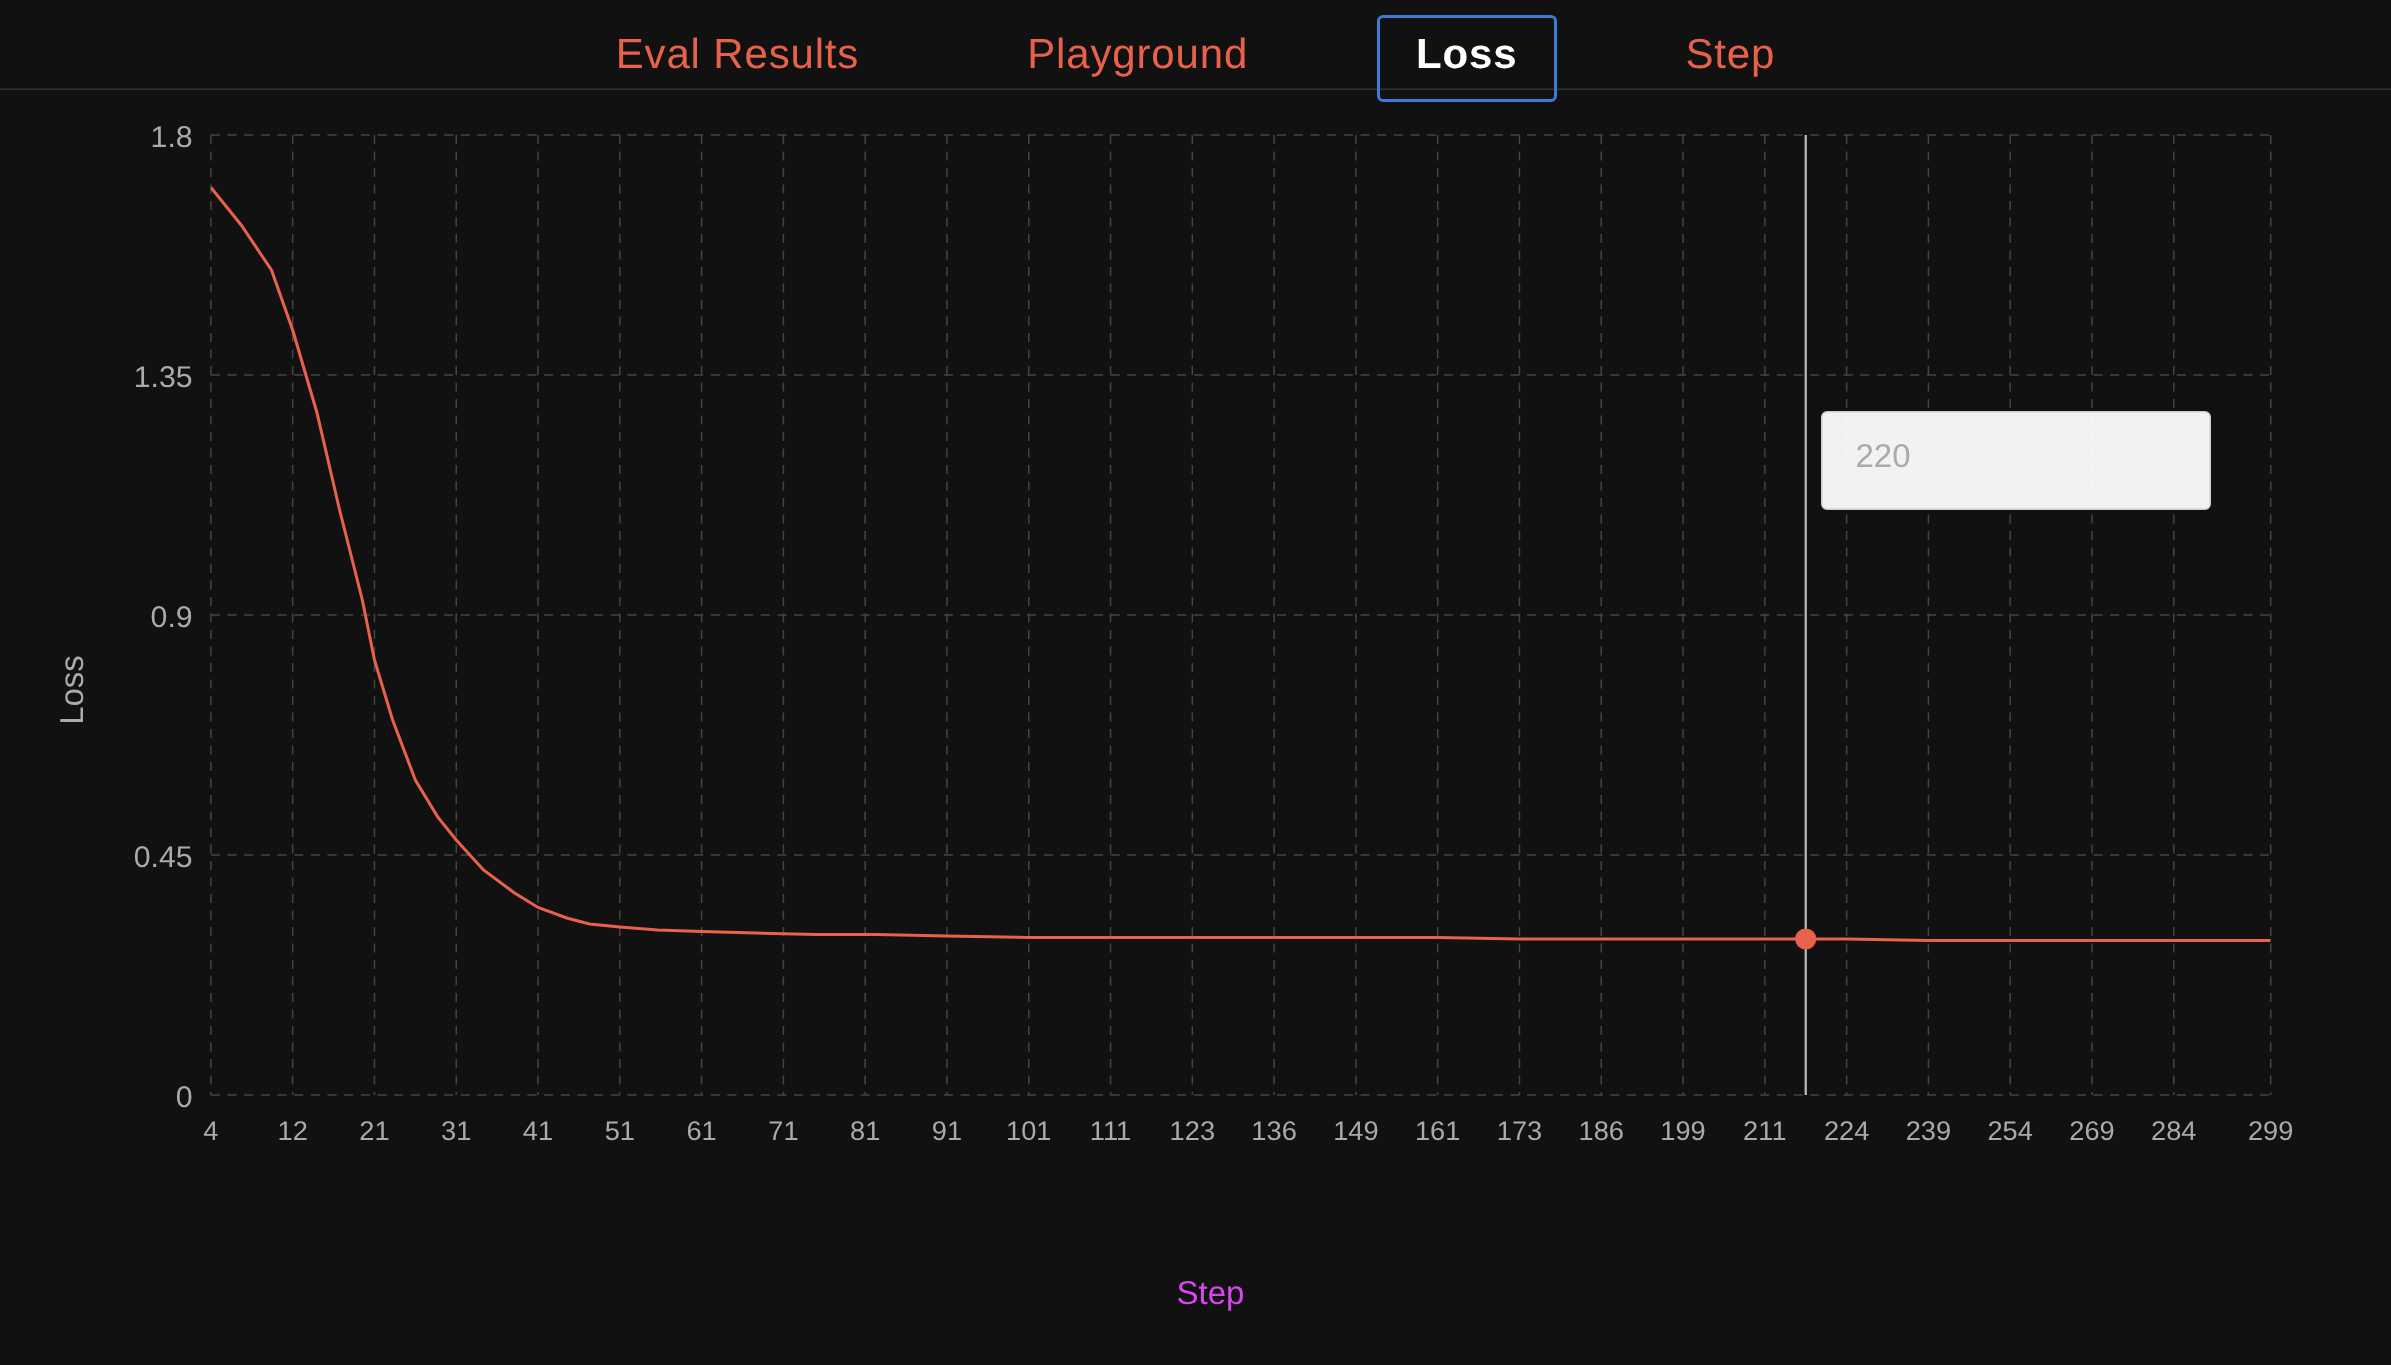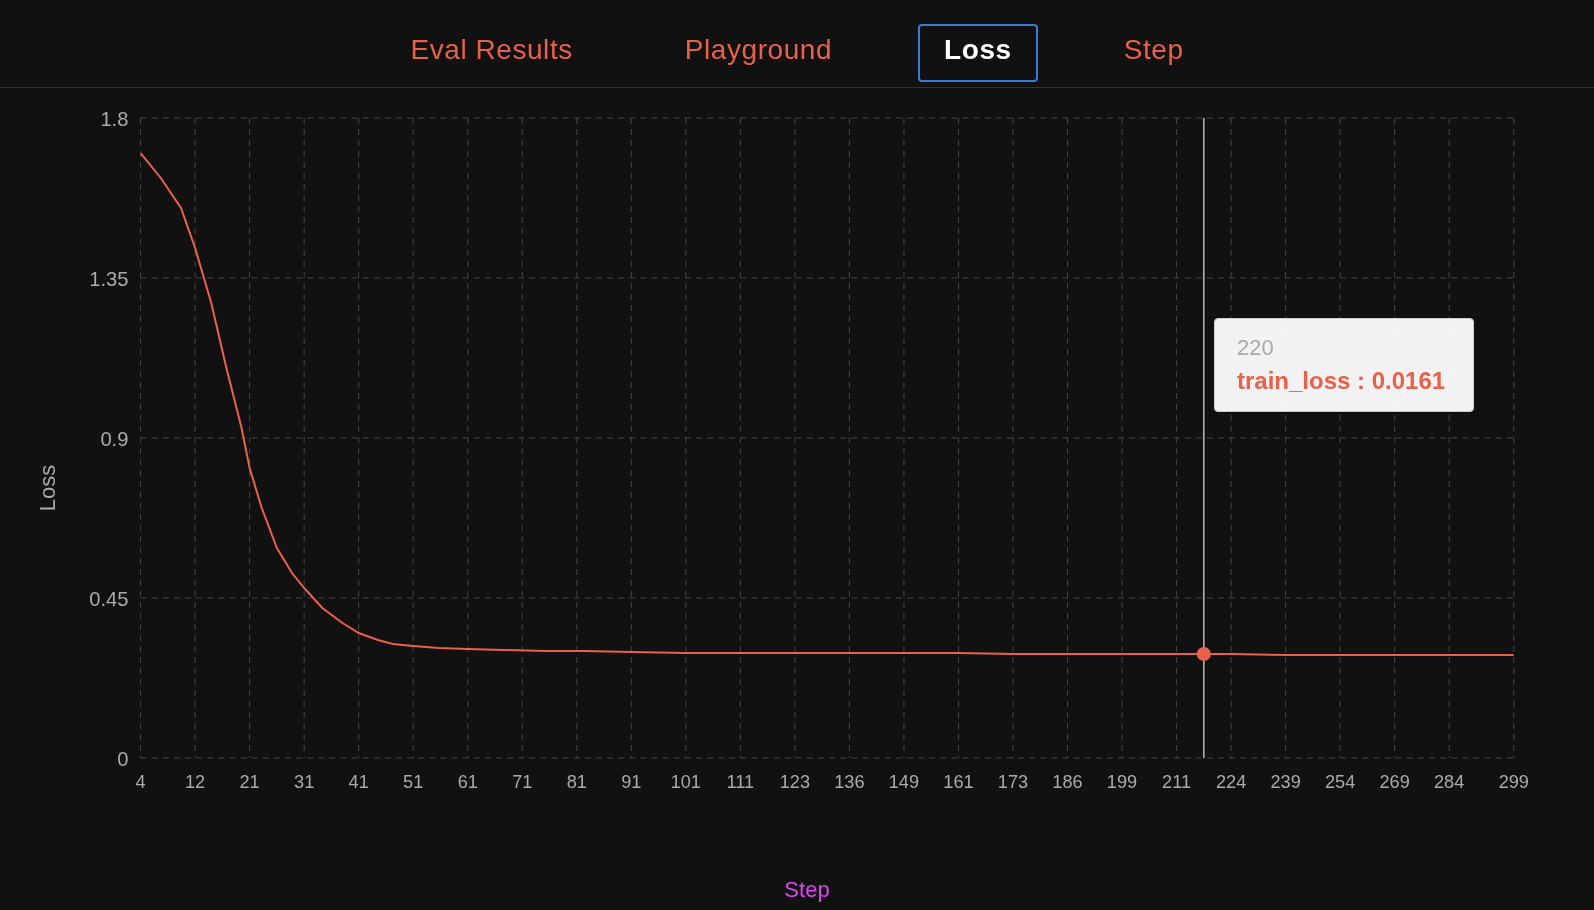--- a/index.html
+++ b/index.html
@@ -12,21 +12,21 @@
       overflow: hidden;
     }
     .tab-bar {
       display: flex;
       align-items: center;
       justify-content: center;
       gap: 60px;
       background: #111;
       padding: 18px 0 0 0;
       border-bottom: 1px solid #333;
-      height: 88px;
+      height: 60px;
     }
     .tab {
       font-size: 28px;
       font-weight: 500;
       color: #e8614a;
       cursor: pointer;
       padding: 8px 24px 14px 24px;
       border: 2px solid transparent;
       border-radius: 4px;
       letter-spacing: 0.02em;
@@ -220,18 +220,17 @@
           1248,537
           1302,537
           1356,537
           1420,537
         "></polyline>
 
       <circle cx="1113" cy="536" r="7" fill="#e8614a"></circle>
     </svg>
 
     
-    <div class="tooltip-box" style="right: 60px; top: 200px; width: 260px;">
+    <div class="tooltip-box" style="right: 60px; top: 184px; width: 260px;">
       <div class="tooltip-step">220</div>
-      <div class="tooltip-value">train_loss : 0.0161</div>
     </div>
   </div>
 </div>
 
 </body></html>

